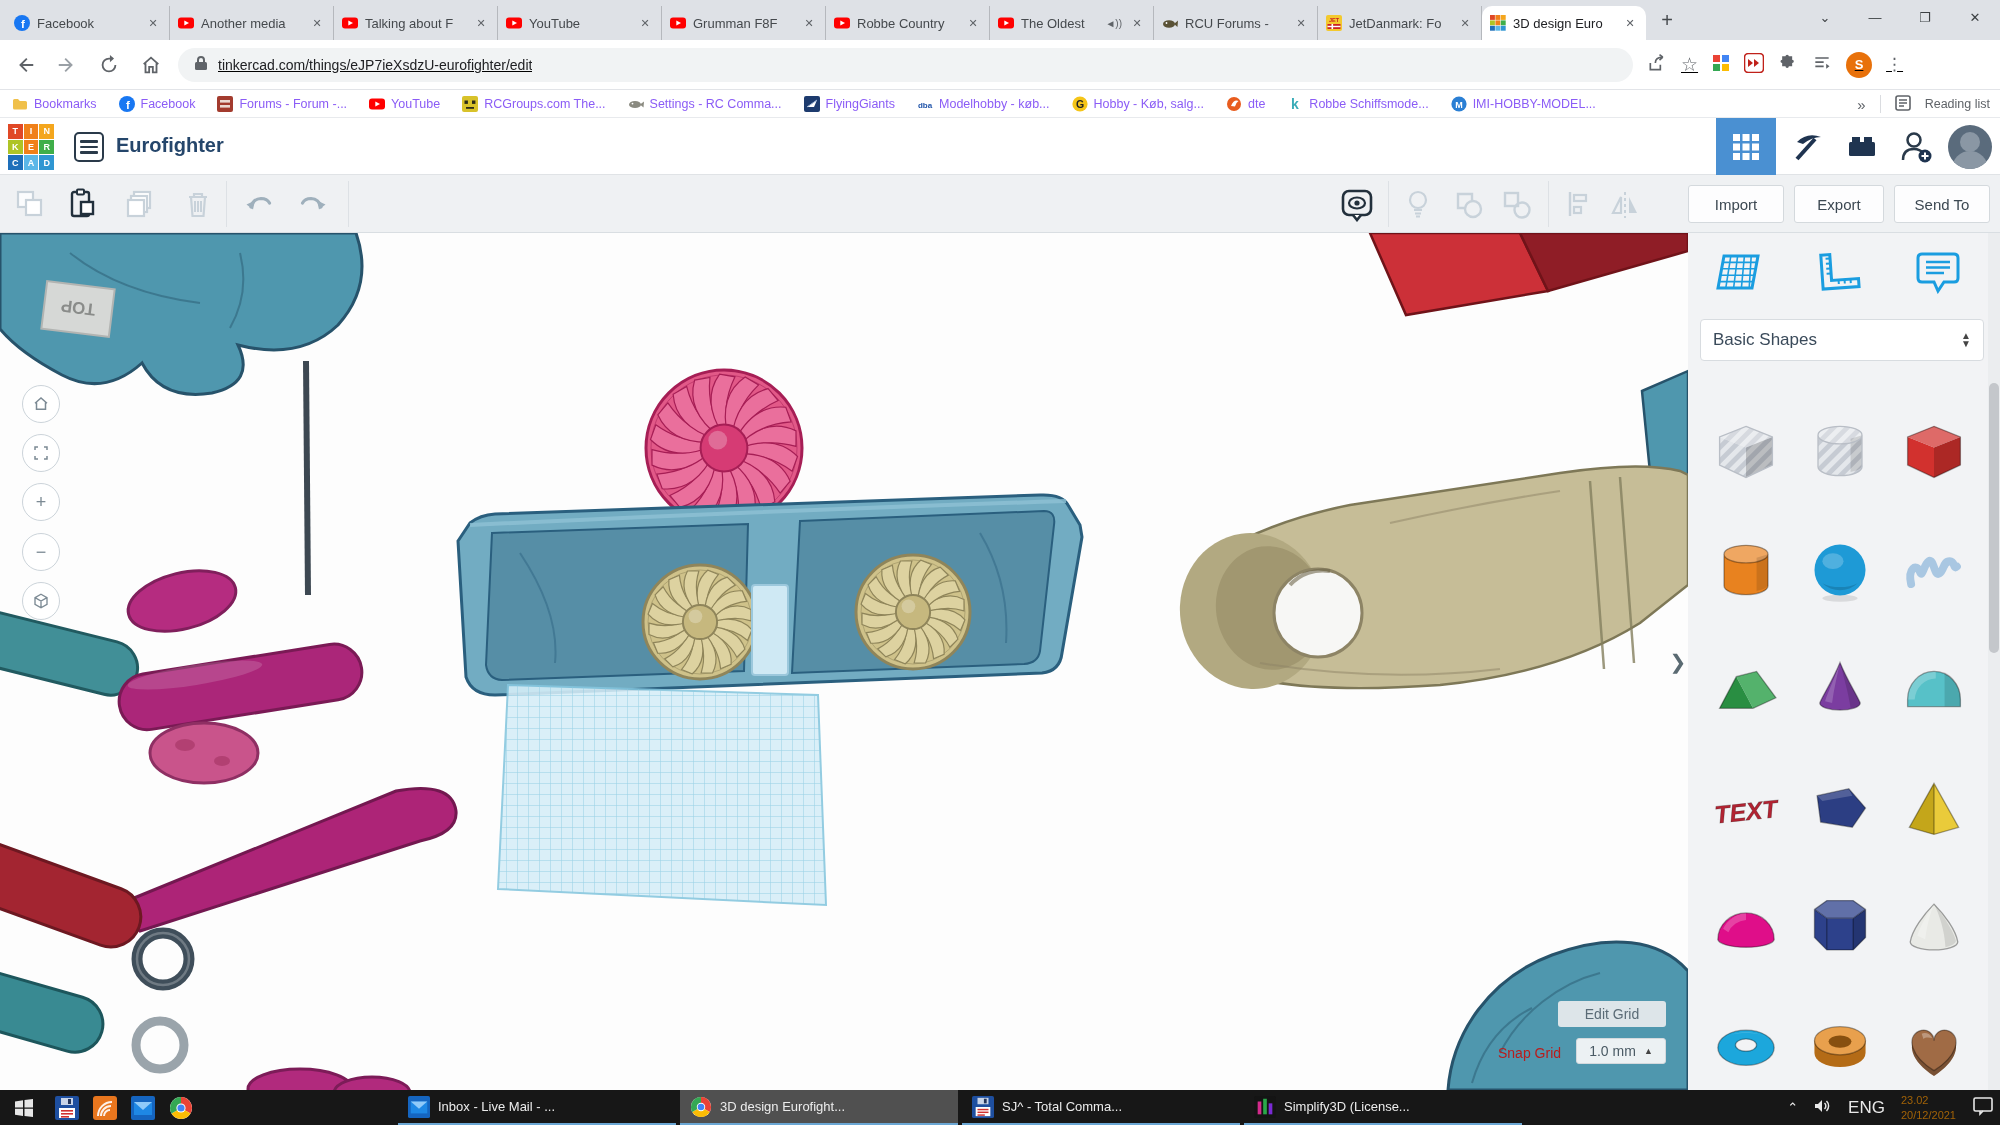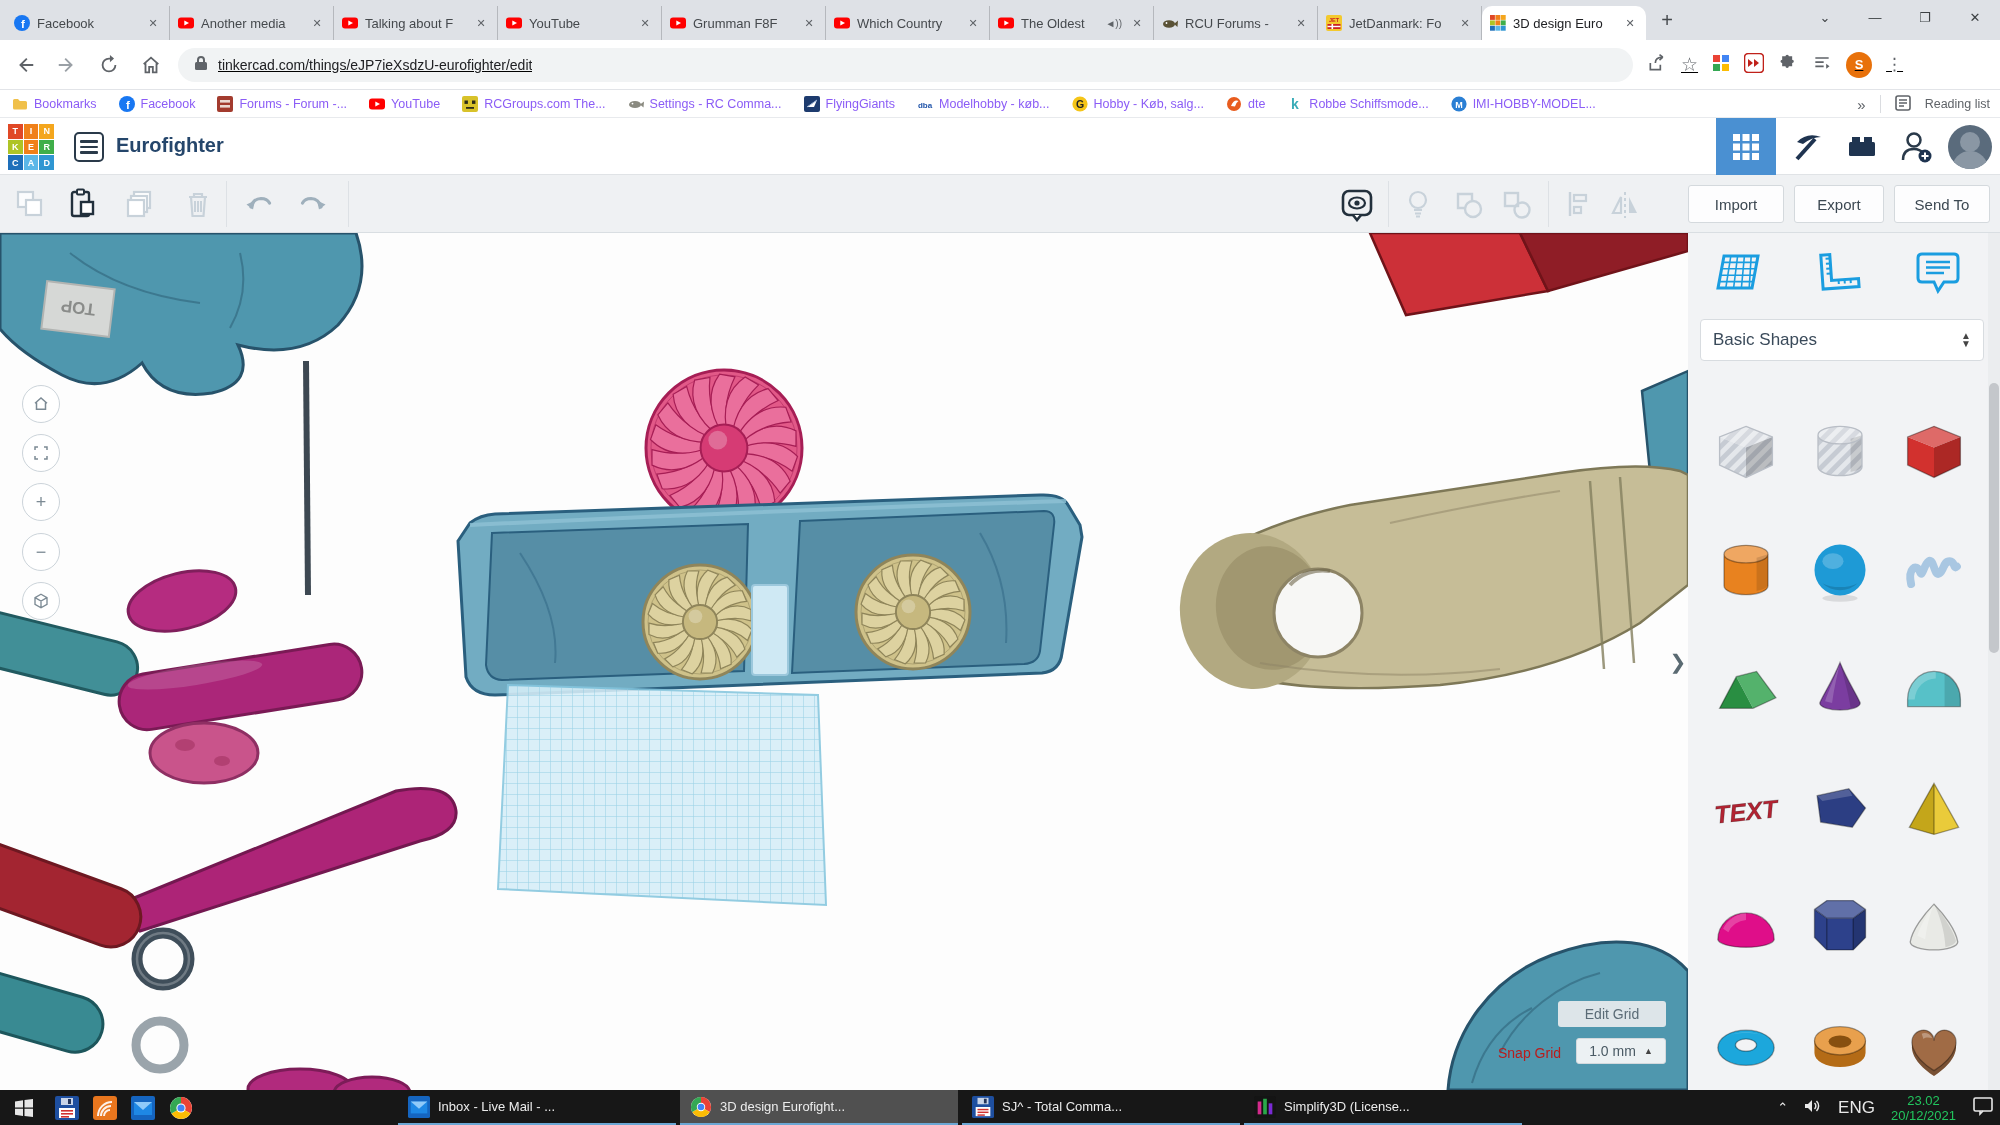--- a/index.html
+++ b/index.html
@@ -74,21 +74,21 @@
 
   
   .taskbar{position:absolute;left:0;top:1090px;width:2000px;height:35px;background:#171717;display:flex;align-items:center;}
   .tbstart{width:48px;height:35px;display:flex;align-items:center;justify-content:center;}
   .tbpin{width:38px;height:35px;display:flex;align-items:center;justify-content:center;}
   .tbwins{position:absolute;left:398px;top:0;display:flex;gap:4px;}
   .tbwin{width:278px;height:35px;display:flex;align-items:center;gap:8px;padding:16px 10px;border-bottom:2px solid #6ba7d4;color:#ececec;font-size:13px;}
   .tbwin.active{background:#505050;}
   .tbwin .wlabel{white-space:nowrap;overflow:hidden;}
   .tbtray{position:absolute;right:6px;top:0;height:35px;display:flex;align-items:center;gap:16px;color:#e8e8e8;}
-  .trayclock{text-align:center;font-size:13px;line-height:15px;color:#22c55e;}
+  .trayclock{text-align:left;font-size:11px;line-height:15px;color:#a16207;}
 </style>
 </head>
 <body>
 
 <div id="screen">
 
   <svg width="0" height="0" style="position:absolute">
     <defs>
       <pattern id="stripes" width="11" height="11" patternTransform="rotate(45)" patternUnits="userSpaceOnUse">
         <rect width="11" height="11" fill="#e4e7eb"></rect>
@@ -153,21 +153,21 @@
           <span class="tlabel">Grumman F8F</span>
           <span class="tclose">✕</span>
         </div>
         <div class="tab">
           <span>
             <svg width="16" height="16" viewBox="0 0 16 16" style="display:block">
               <rect x="0" y="2.5" width="16" height="11" rx="3" fill="#f00"></rect>
               <path d="M6.3 5.4 L11 8 L6.3 10.6 Z" fill="#fff"></path>
             </svg>
           </span>
-          <span class="tlabel">Which Country</span>
+          <span class="tlabel">Robbe Country</span>
           <span class="tclose">✕</span>
         </div>
         <div class="tab">
           <span>
             <svg width="16" height="16" viewBox="0 0 16 16" style="display:block">
               <rect x="0" y="2.5" width="16" height="11" rx="3" fill="#f00"></rect>
               <path d="M6.3 5.4 L11 8 L6.3 10.6 Z" fill="#fff"></path>
             </svg>
           </span>
           <span class="tlabel">The Oldest</span>

